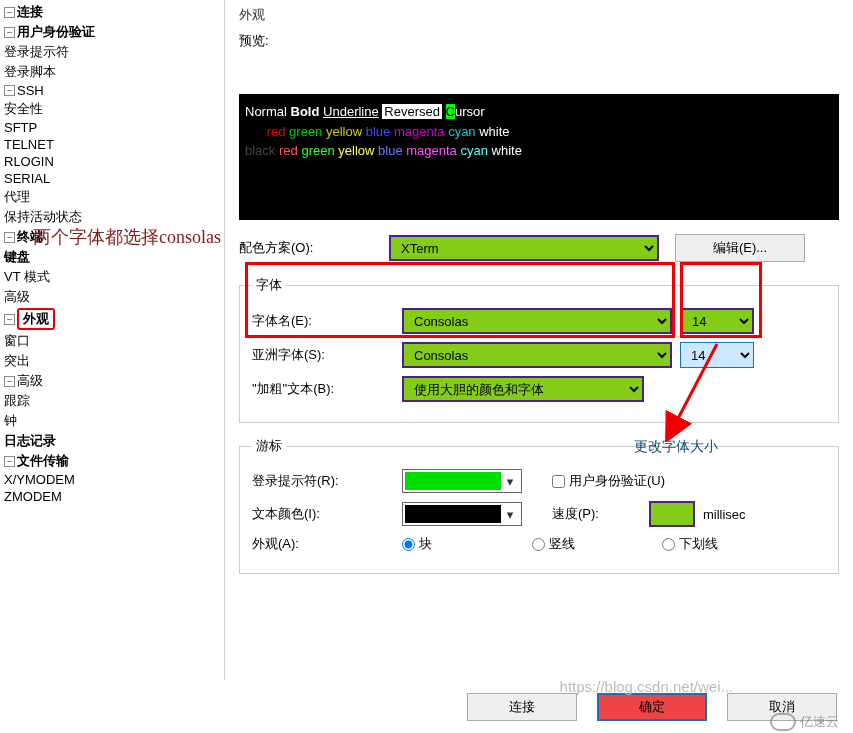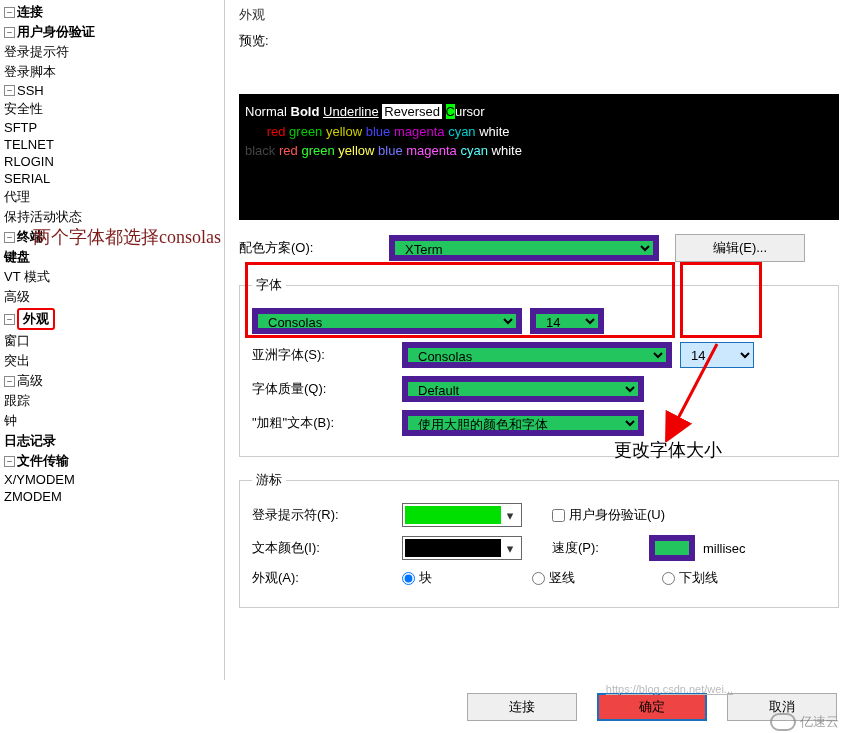--- a/index.html
+++ b/index.html
@@ -30,40 +30,40 @@
 .w-cur1 { background: #0f0; color: #000; }
 .w-red { color: #e00; }   .w-red2 { color: #f55; }
 .w-green { color: #0c0; } .w-green2{ color: #3f3; }
 .w-yellow{ color: #cc0; } .w-yellow2{color: #ff5; }
 .w-blue  { color: #44f; } .w-blue2 { color: #77f; }
 .w-mag   { color: #c0c; } .w-mag2  { color: #f5f; }
 .w-cyan  { color: #0cc; } .w-cyan2 { color: #5ff; }
 .w-black { color: #444; }
 .form-row { display: flex; align-items: center; margin: 8px 0; }
 .form-label { width: 150px; }
-.sel { height: 26px; border: 6px solid #4c1d95; background: #22c55e; padding: 0 6px; }
+.sel { height: 26px; border: 2px solid #4c1d95; background: #84cc16; padding: 0 6px; }
 .btn { height: 28px; padding: 0 18px; border: 1px solid #aaa; background: #efefef; cursor: pointer; }
 fieldset { border: 1px solid #ccc; padding: 6px 12px 12px 12px; margin: 14px 0 0 0; }
 legend { padding: 0 4px; }
 .redbox1 { position: absolute; border: 3px solid #e00; left: 245px; top: 262px; width: 430px; height: 76px; pointer-events: none; }
 .redbox2 { position: absolute; border: 3px solid #e00; left: 680px; top: 262px; width: 82px; height: 76px; pointer-events: none; }
 .anno1 { position: absolute; left: 33px; top: 225px; color: #7f1d1d; font-size: 18px; font-family: SimSun, serif; white-space: nowrap; }
-.anno2 { position: absolute; left: 614px; top: 438px; color: #000000; font-size: 18px; font-family: SimSun, serif; }
+.anno2 { position: absolute; left: 634px; top: 438px; color: #0c4a6e; font-size: 14px; font-family: SimSun, serif; }
 .arrow { position: absolute; left: 662px; top: 342px; pointer-events: none; }
 .color-swatch { width: 120px; height: 24px; border: 1px solid #666; display: inline-flex; align-items: center; padding: 2px; cursor: pointer; }
 .color-swatch .inner { flex: 1; height: 100%; }
 .drop-arrow { width: 18px; text-align: center; color: #333; }
 input[type=radio]{ margin: 0 4px 0 0; vertical-align: middle; }
 input[type=checkbox]{ margin: 0 4px 0 0; vertical-align: middle; }
 .footer { position: absolute; right: 16px; bottom: 12px; display: flex; gap: 20px; }
 .footer .btn { width: 110px; }
 .btn-primary { border: 2px solid #1a6fbf; background: #ef4444; }
 .watermark { position: absolute; right: 14px; bottom: 2px; color: #777; font-size: 12px; display: flex; align-items: center; gap: 4px; opacity: .7; }
 .watermark .cloud { width: 26px; height: 18px; border: 2px solid #888; border-radius: 10px; position: relative; }
-.small-url { position: absolute; right: 120px; bottom: 38px; color: #bbb; font-size: 11px; text-decoration: underline; }
+.small-url { position: absolute; right: 120px; bottom: 38px; color: #bbb; font-size: 15px; }
 </style>
 </head>
 <body>
 
 <div class="container">
   <div class="sidebar">
     <ul class="tree">
       <li class="i1">
           <div class="row">
             <span class="toggle">−</span>
@@ -222,33 +222,30 @@
     <div class="form-row" style="margin-top:14px;">
       <span class="form-label">配色方案(O):</span>
       <select class="sel" style="width:270px;"><option>XTerm</option></select>
       <span style="width:16px;"></span>
       <button class="btn" style="width:130px;">编辑(E)...</button>
     </div>
 
     <fieldset>
       <legend>字体</legend>
       <div class="form-row">
+        <span class="form-label">字体名(E):</span>
         <select class="sel" style="width:270px;"><option>Consolas</option></select>
         <span style="width:8px;"></span>
         <select class="sel" style="width:74px;"><option>14</option></select>
       </div>
       <div class="form-row">
         <span class="form-label">亚洲字体(S):</span>
         <select class="sel" style="width:270px;"><option>Consolas</option></select>
         <span style="width:8px;"></span>
         <select class="sel" style="width:74px;background:#cce8ff;border:1px solid #1a6fbf;"><option>14</option></select>
-      </div>
-      <div class="form-row">
-        <span class="form-label">字体质量(Q):</span>
-        <select class="sel" style="width:242px;"><option>Default</option></select>
       </div>
       <div class="form-row">
         <span class="form-label">"加粗"文本(B):</span>
         <select class="sel" style="width:242px;"><option>使用大胆的颜色和字体</option></select>
       </div>
     </fieldset>
 
     <fieldset>
       <legend>游标</legend>
       <div class="form-row">

